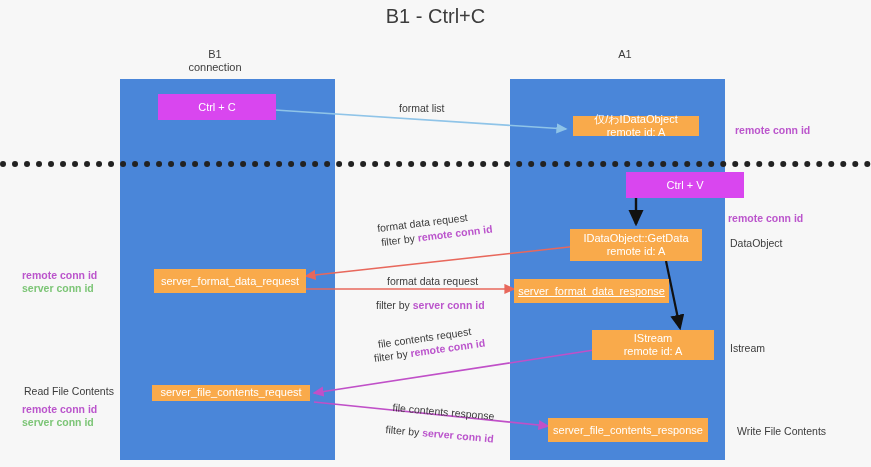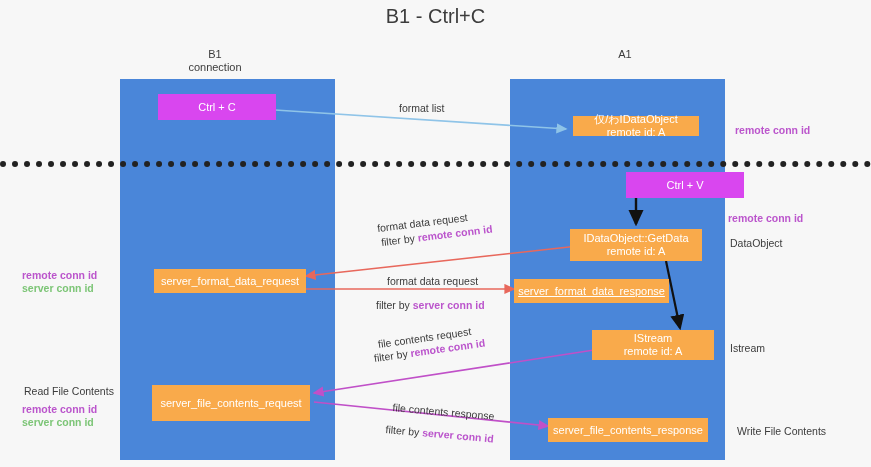--- a/index.html
+++ b/index.html
@@ -90,21 +90,21 @@
 
   <div class="box orange" style="left:514px;top:279px;width:155px;height:24px;text-decoration:underline;">
     <span>server_format_data_response</span>
   </div>
 
   <div class="box orange" style="left:592px;top:330px;width:122px;height:30px;">
     <span>IStream</span>
     <span>remote id: A</span>
   </div>
 
-  <div class="box orange" style="left:152px;top:385px;width:158px;height:36px;">
+  <div class="box orange" style="left:152px;top:385px;width:158px;height:16px;justify-content:flex-end;">
     <span>server_file_contents_request</span>
   </div>
 
   <div class="box orange" style="left:548px;top:418px;width:160px;height:24px;">
     <span>server_file_contents_response</span>
   </div>
 
   <div class="lbl" style="left:399px;top:101px;">format list</div>
 
   <div class="lbl rot" style="left:378px;top:221px;transform:rotate(-7deg);">format data request</div>

